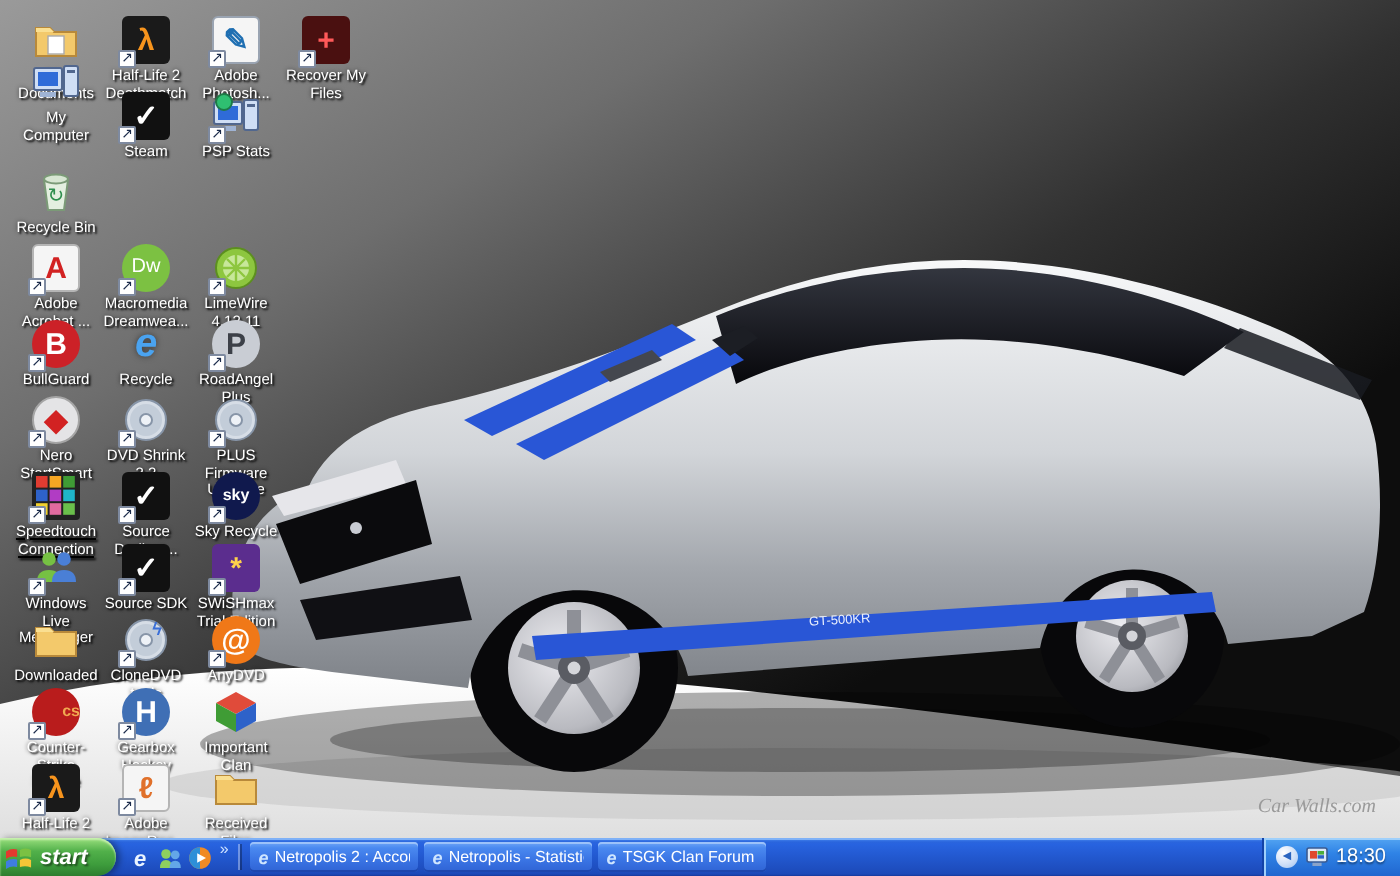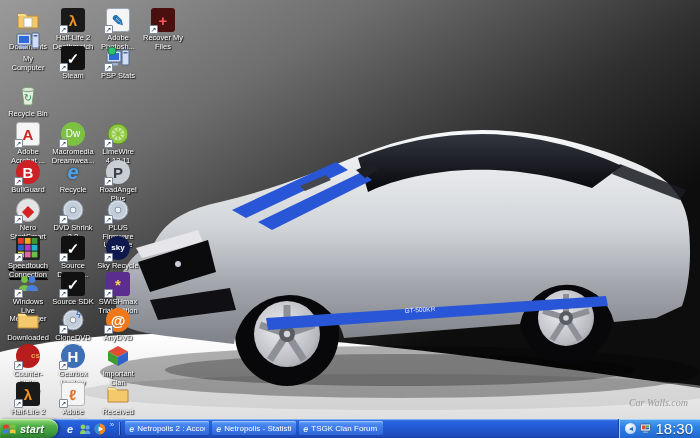--- a/index.html
+++ b/index.html
@@ -61,21 +61,21 @@
     background:linear-gradient(#54a5f2 0,#2f83e6 40%,#2066cf 100%);
     box-shadow:inset 1px 1px 0 #9fd0fb;border-left:1px solid #1243a8;
   }
   .chev{
     width:11px;height:11px;border-radius:50%;
     background:radial-gradient(circle at 35% 30%,#fff,#cfe0f8 55%,#9cc0ee);
     color:#2a65c0;font-size:7px;line-height:11px;text-align:center;cursor:pointer;
   }
   .tray-ic{width:11px;height:11px;cursor:pointer;}
   .tray-ic svg{width:11px;height:11px;display:block;}
-  .clock{color:#fff;font-size:15px;text-shadow:0 1px 1px rgba(0,0,0,.45);cursor:default;}
+  .clock{color:#fff;font-size:10px;text-shadow:0 1px 1px rgba(0,0,0,.45);cursor:default;}
 </style>
 </head>
 <body>
 
 <div id="wallpaper">
   <svg width="700" height="438" viewBox="0 0 700 438">
     <defs>
       <linearGradient id="wallG" x1="0" y1="0" x2="0.85" y2="0.9">
         <stop offset="0" stop-color="#9a9a9a"></stop>
         <stop offset="0.3" stop-color="#6e6e6e"></stop>

